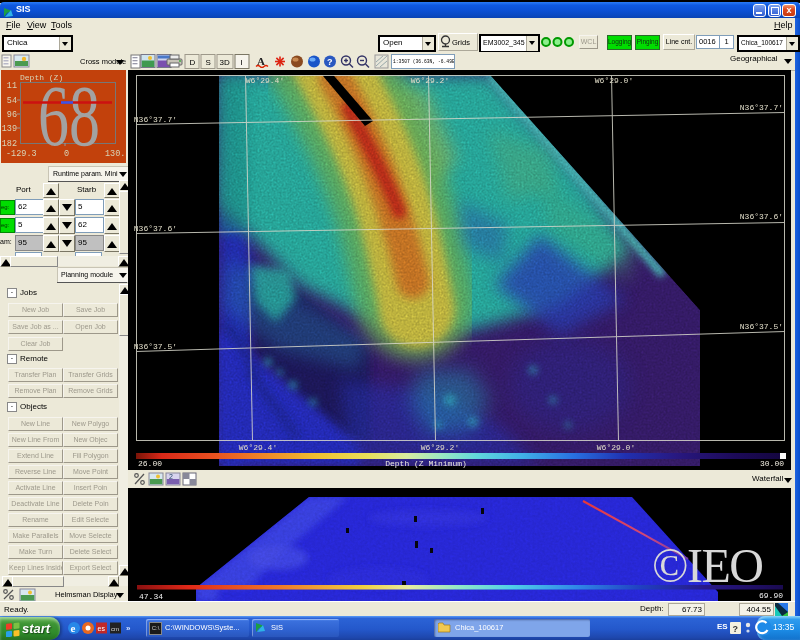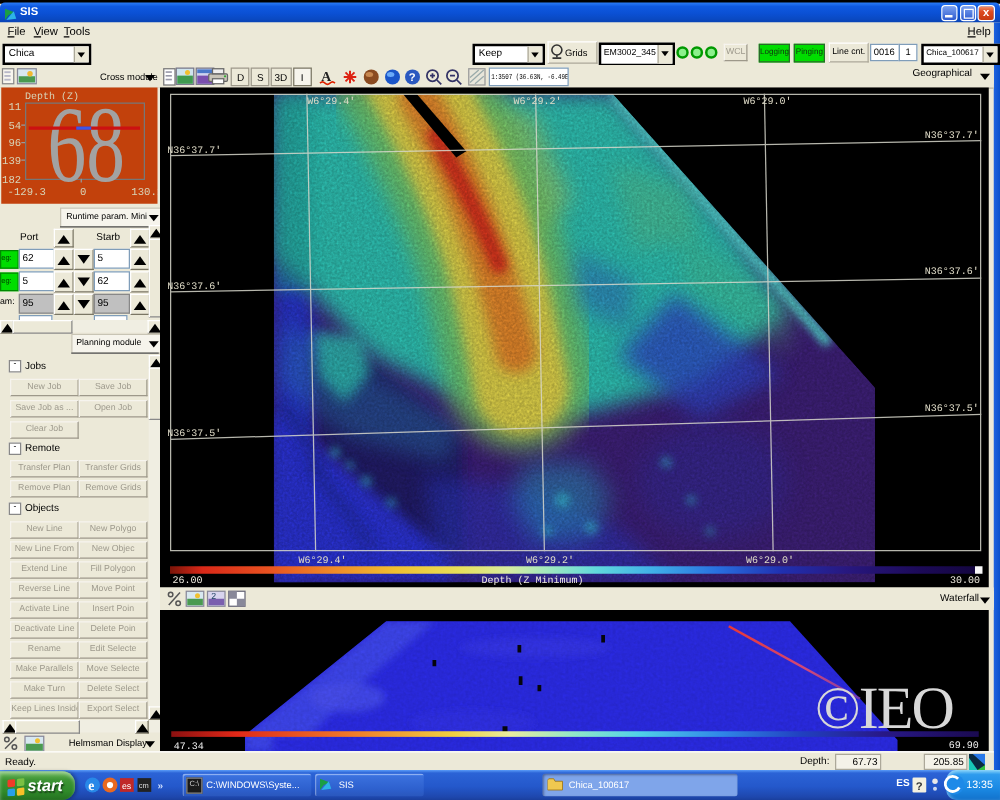--- a/index.html
+++ b/index.html
@@ -63,21 +63,21 @@
   <span style="position:absolute;left:51px;top:2px;"><u>T</u>ools</span>
   <span style="position:absolute;left:774px;top:2px;"><u>H</u>elp</span>
 </div>
 
 <div class="abs" style="left:0;top:31px;width:795px;height:21px;background:#ece9d8;border-bottom:1px solid #d8d4c4;"></div>
 <div class="combo" style="left:2px;top:35px;width:67px;height:13px;">
     <span style="position:absolute;left:3px;top:1px;">Chica</span>
     <span class="ar"></span>
   </div>
 <div class="combo" style="left:378px;top:35px;width:54px;height:13px;">
-    <span style="position:absolute;left:3px;top:1px;">Keep</span>
+    <span style="position:absolute;left:3px;top:1px;">Open</span>
     <span class="ar"></span>
   </div>
 <div class="btn" style="left:438px;top:33px;width:38px;height:16px;">
   <svg width="11" height="13" style="position:absolute;left:1px;top:1px;">
       <circle cx="5.5" cy="5" r="4" fill="none" stroke="#333" stroke-width="1.3"></circle>
       <line x1="5.5" y1="9" x2="5.5" y2="11" stroke="#333" stroke-width="1.3"></line>
       <line x1="2" y1="11.5" x2="9" y2="11.5" stroke="#333" stroke-width="1.5"></line>
     </svg>
   <span style="position:absolute;left:13px;top:4px;font-size:7.5px;">Grids</span>
   </div>
@@ -536,21 +536,21 @@
     <text x="11" y="111">47.34</text>
     <text x="655" y="110" text-anchor="end">69.90</text>
   </g>
 </svg>
 
 <div class="abs" style="left:0;top:601px;width:795px;height:16px;background:#ece9d8;border-top:1px solid #fff;"></div>
 <div class="abs" style="left:4px;top:605px;font-size:8px;">Ready.</div>
 <div class="abs" style="left:640px;top:604px;font-size:8px;">Depth:</div>
 <div class="abs" style="left:668px;top:603px;width:33px;height:11px;border:1px solid #aca899;background:#f4f2e8;font-size:8px;text-align:right;padding-right:2px;line-height:11px;">67.73</div>
 <div class="abs" style="left:720px;top:604px;font-size:8px;margin-top:36px;">Across:</div>
-<div class="abs" style="left:739px;top:603px;width:31px;height:11px;border:1px solid #aca899;background:#f4f2e8;font-size:8px;text-align:right;padding-right:2px;line-height:11px;">205.85</div>
+<div class="abs" style="left:739px;top:603px;width:31px;height:11px;border:1px solid #aca899;background:#f4f2e8;font-size:8px;text-align:right;padding-right:2px;line-height:11px;">404.55</div>
 <svg class="abs" style="left:775px;top:603px;" width="13" height="13">
   <rect width="13" height="13" fill="#0a2a40"></rect>
   <polygon points="0,13 0,3 7,13" fill="#18c8b8"></polygon>
   <polygon points="3,0 13,0 13,9" fill="#2878e8"></polygon>
   <polygon points="7,13 13,9 13,13" fill="#30c040"></polygon>
 </svg>
 
 <div class="abs" style="left:0;top:616px;width:800px;height:24px;
   background:linear-gradient(180deg,#5a9cf8 0%,#2b63d6 10%,#2458cb 55%,#1e47ad 90%,#1a3f9d 100%);"></div>
 <div class="abs" style="left:0;top:617px;width:60px;height:23px;border-radius:0 10px 10px 0;

